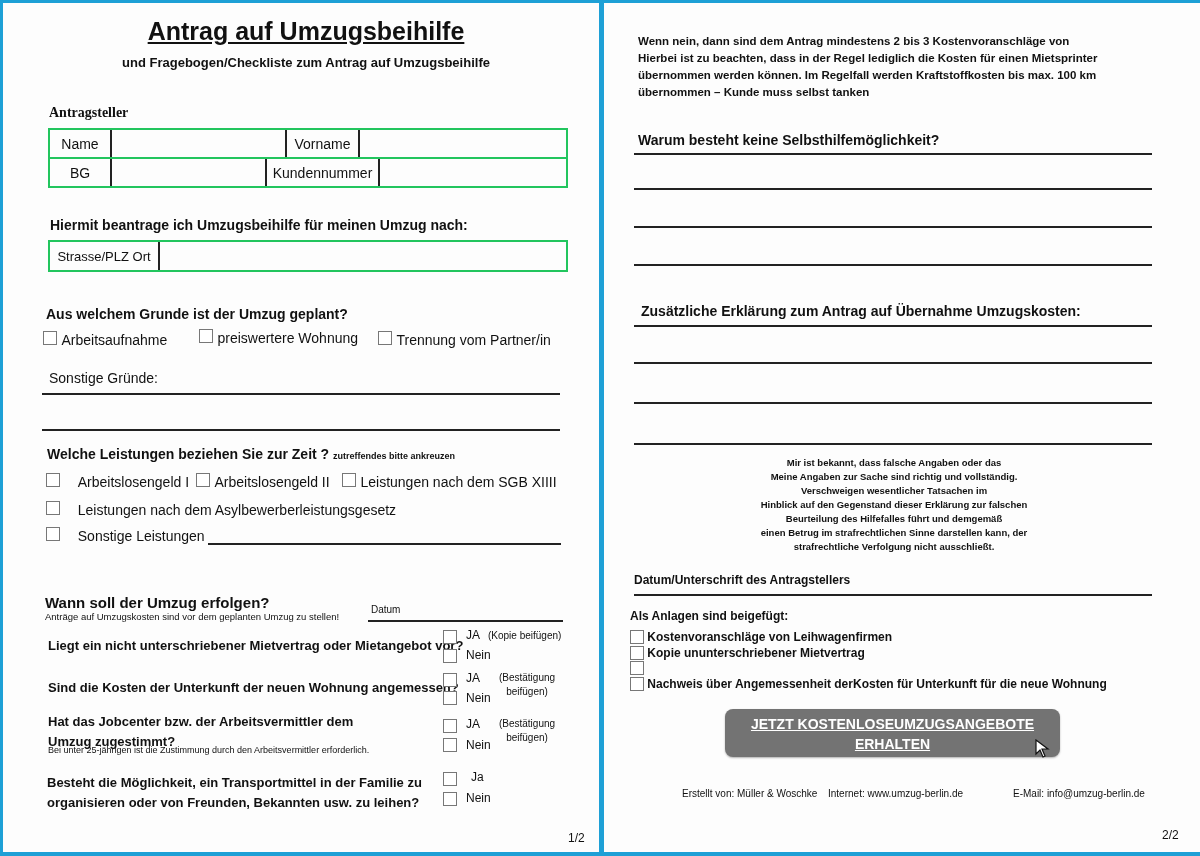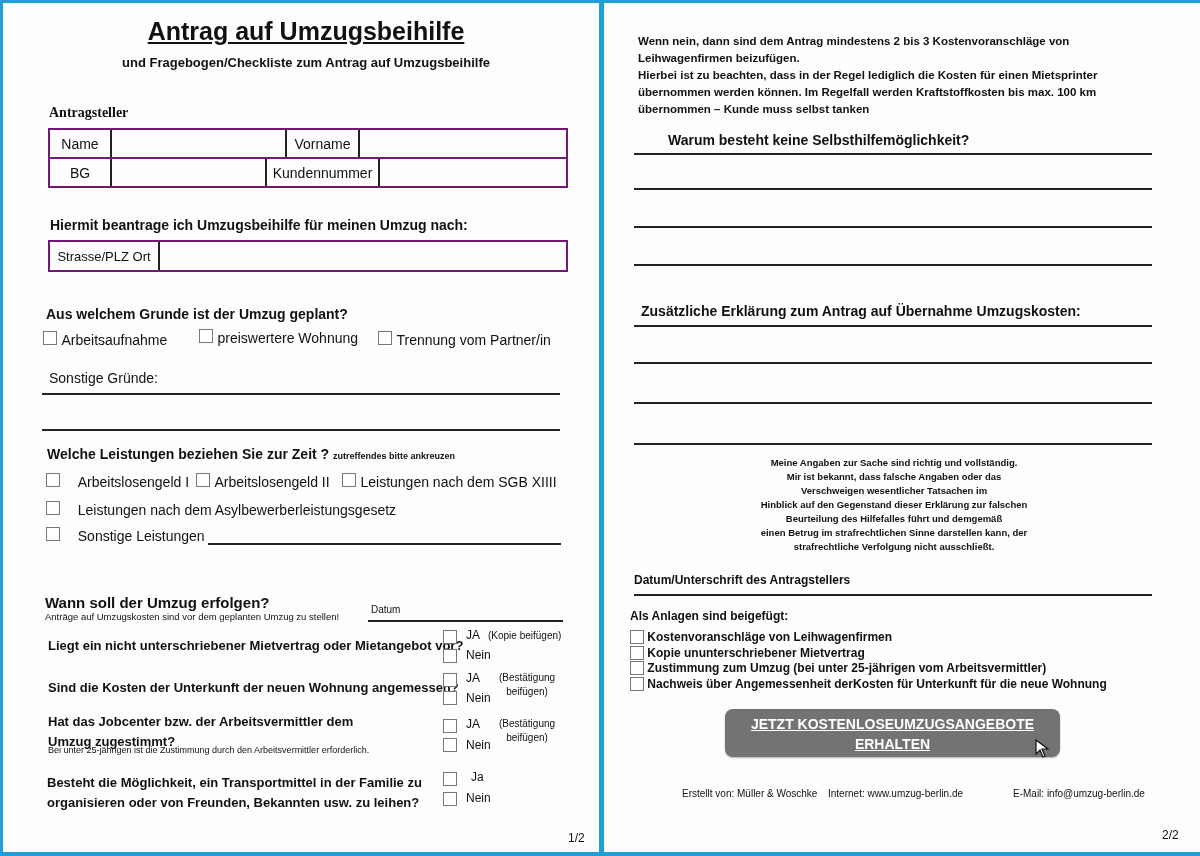--- a/index.html
+++ b/index.html
@@ -4,21 +4,21 @@
 <style>
   html, body { margin:0; padding:0; }
   body { width:1200px; height:856px; background:#1ea0d6; font-family:"Liberation Sans", sans-serif; color:#111; position:relative; overflow:hidden; }
   .page { position:absolute; top:3px; height:849px; background:#fdfdfd; }
   .p1 { left:3px; width:596px; }
   .p2 { left:604px; width:592px;padding-left:26px; }
   .abs { position:absolute; }
   .title { left:0; width:606px; top:14px; text-align:center; font-size:25px; font-weight:bold; text-decoration:underline; }
   .subtitle { left:0; width:606px; top:52px; text-align:center; font-size:13px; font-weight:bold; }
   .h { font-weight:bold; font-size:14px; }
-  .box { border:2px solid #701a75; box-sizing:border-box; }
+  .box { border:2px solid #22c55e; box-sizing:border-box; }
   .cell { position:absolute; top:0; bottom:0; border-right:2px solid #222; font-size:14px; display:flex; align-items:center; justify-content:center; }
   .cb { width:14px; height:14px; border:1px solid #777; background:#fff; display:inline-block; box-sizing:border-box; }
   .lbl { font-size:14px; }
   .line { height:2px; background:#222; }
   .small { font-size:10px; }
   .q { font-size:13px; font-weight:bold; line-height:20px; }
   .note { font-size:9.5px; text-align:center; line-height:11px; }
   .btn { background:#737373; color:#fff; border-radius:8px; text-align:center; font-weight:bold; font-size:14px; line-height:20px; text-decoration:underline; box-shadow:0 1px 2px rgba(0,0,0,.3); }
   .pg { font-size:12px; }
 </style>
@@ -103,56 +103,55 @@
   <span class="abs lbl" style="left:468px;top:767px;font-size:12px;">Ja</span>
   <span class="abs cb" style="left:440px;top:789px;"></span>
   <span class="abs lbl" style="left:463px;top:788px;font-size:12px;">Nein</span>
 
   <div class="abs pg" style="left:565px;top:828px;">1/2</div>
 </div>
 
 <div class="page p2">
   <div class="abs" style="left:34px;top:30px;font-size:11.5px;font-weight:bold;line-height:17px;">
     <div>Wenn nein, dann sind dem Antrag mindestens 2 bis 3 Kostenvoranschläge von</div>
-    <div>Leihwagenfirmen beizufügen.</div>
     <div>Hierbei ist zu beachten, dass in der Regel lediglich die Kosten für einen Mietsprinter</div>
     <div>übernommen werden können. Im Regelfall werden Kraftstoffkosten bis max. 100 km</div>
     <div>übernommen – Kunde muss selbst tanken</div>
   </div>
 
-  <div class="abs h" style="left:34px;top:129px;margin-left:30px;">Warum besteht keine Selbsthilfemöglichkeit?</div>
+  <div class="abs h" style="left:34px;top:129px;">Warum besteht keine Selbsthilfemöglichkeit?</div>
   <div class="abs line" style="left:30px;top:150px;width:518px;"></div>
   <div class="abs line" style="left:30px;top:185px;width:518px;"></div>
   <div class="abs line" style="left:30px;top:223px;width:518px;"></div>
   <div class="abs line" style="left:30px;top:261px;width:518px;"></div>
 
   <div class="abs h" style="left:37px;top:300px;">Zusätzliche Erklärung zum Antrag auf Übernahme Umzugskosten:</div>
   <div class="abs line" style="left:30px;top:322px;width:518px;"></div>
   <div class="abs line" style="left:30px;top:359px;width:518px;"></div>
   <div class="abs line" style="left:30px;top:399px;width:518px;"></div>
   <div class="abs line" style="left:30px;top:440px;width:518px;"></div>
 
   <div class="abs note" style="left:110px;top:453px;width:360px;font-weight:bold;line-height:14px;">
+    <div>Mir ist bekannt, dass falsche Angaben oder das</div>
     <div>Meine Angaben zur Sache sind richtig und vollständig.</div>
-    <div>Mir ist bekannt, dass falsche Angaben oder das</div>
     <div>Verschweigen wesentlicher Tatsachen im</div>
     <div>Hinblick auf den Gegenstand dieser Erklärung zur falschen</div>
     <div>Beurteilung des Hilfefalles führt und demgemäß</div>
     <div>einen Betrug im strafrechtlichen Sinne darstellen kann, der</div>
     <div>strafrechtliche Verfolgung nicht ausschließt.</div>
   </div>
 
   <div class="abs" style="left:30px;top:570px;font-size:12px;font-weight:bold;">Datum/Unterschrift des Antragstellers</div>
   <div class="abs line" style="left:30px;top:591px;width:518px;"></div>
 
   <div class="abs" style="left:26px;top:606px;font-size:12px;font-weight:bold;">Als Anlagen sind beigefügt:</div>
   <div class="abs" style="left:26px;top:627px;font-size:12px;font-weight:bold;line-height:15.5px;">
     <div><span class="cb" style="vertical-align:-3px;"></span> <span>Kostenvoranschläge von Leihwagenfirmen</span></div>
     <div><span class="cb" style="vertical-align:-3px;"></span> <span>Kopie ununterschriebener Mietvertrag</span></div>
-    <div><span class="cb" style="vertical-align:-3px;"></span> <span>Zustimmung zum Umzug (bei unter 25-jährigen vom Arbeitsvermittler)</span></div>
+    <div><span class="cb" style="vertical-align:-3px;"></span> </div>
     <div><span class="cb" style="vertical-align:-3px;"></span> <span>Nachweis über Angemessenheit derKosten für Unterkunft für die neue Wohnung</span></div>
   </div>
 
   <div class="abs btn" style="left:121px;top:706px;width:335px;height:48px;padding-top:5px;box-sizing:border-box;">
     <div>JETZT KOSTENLOSEUMZUGSANGEBOTE</div>
     <div>ERHALTEN</div>
     <svg class="abs" style="left:310px;top:30px;" width="16" height="20" viewBox="0 0 16 20">
       <path d="M1 1 L1 15 L5 11 L8 18 L10 17 L7 10 L13 10 Z" fill="#fff" stroke="#111" stroke-width="1.2"></path>
     </svg>
   </div>

